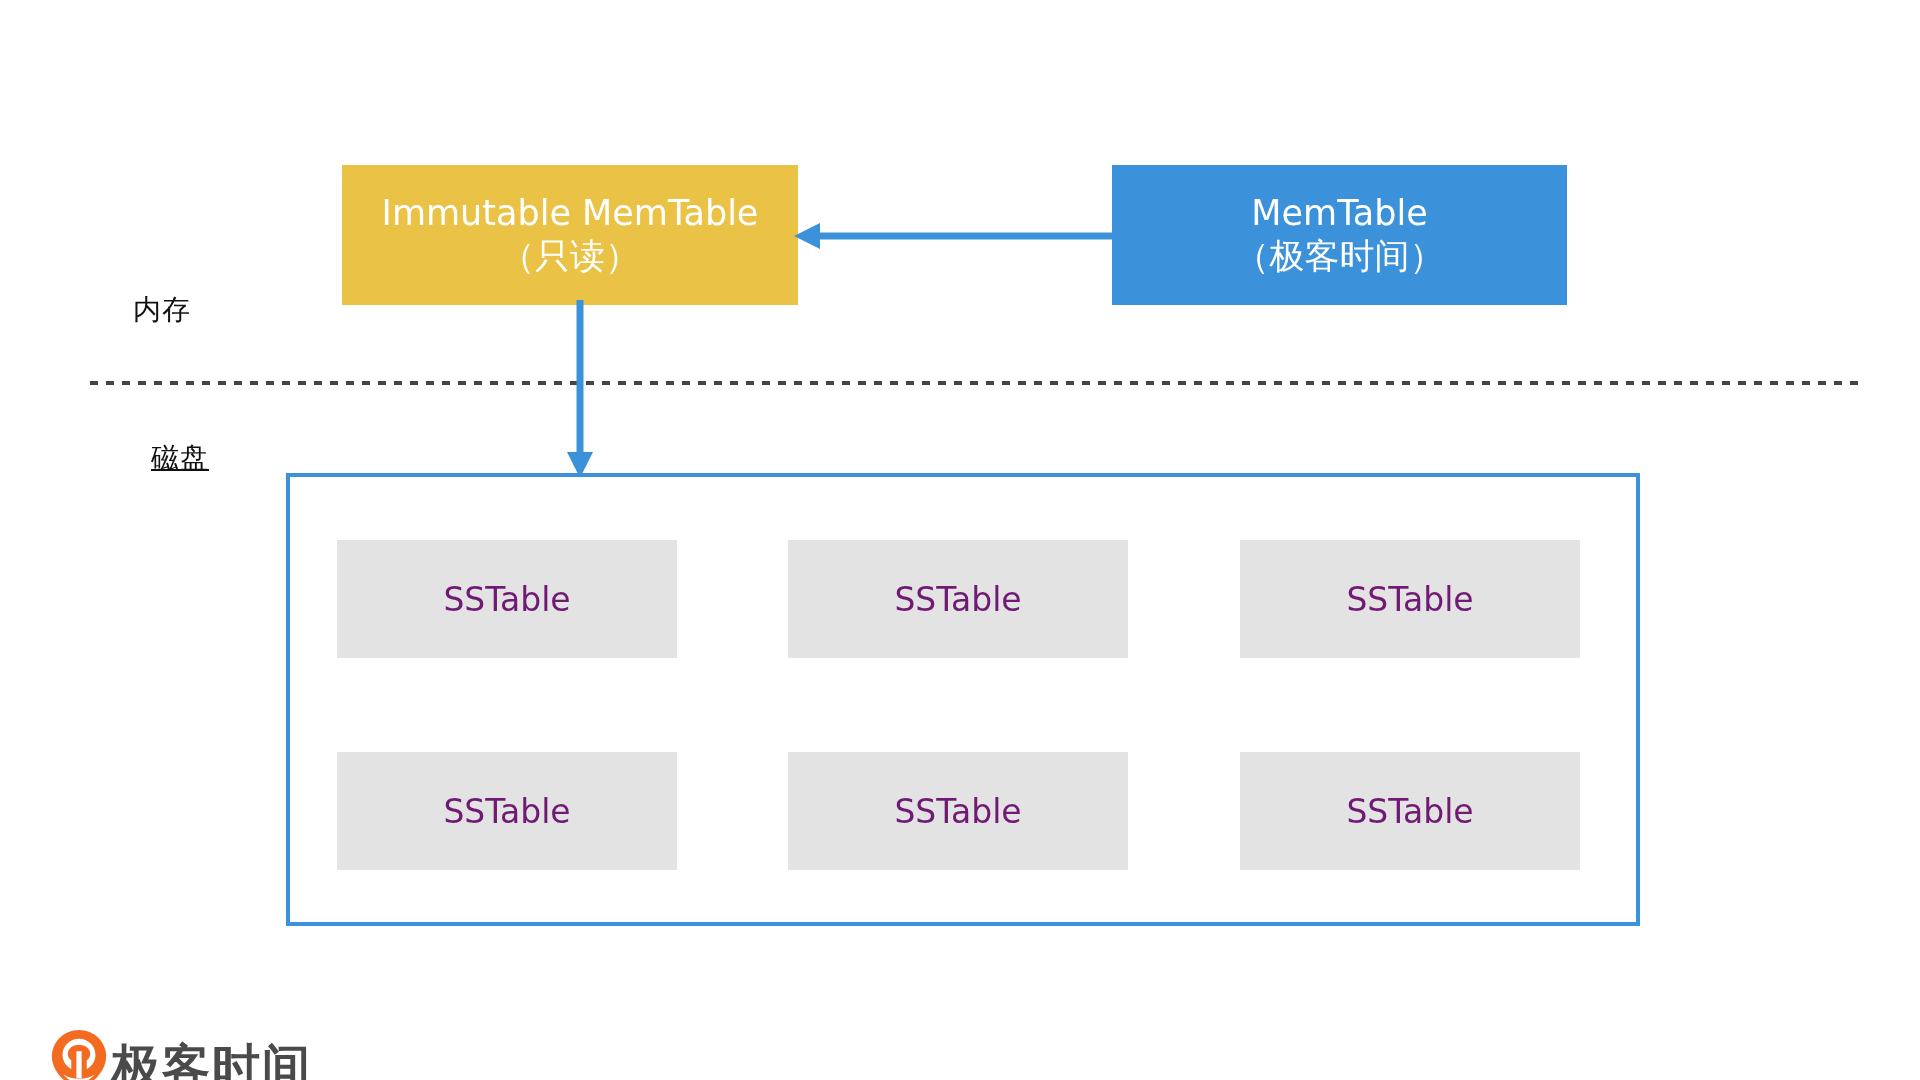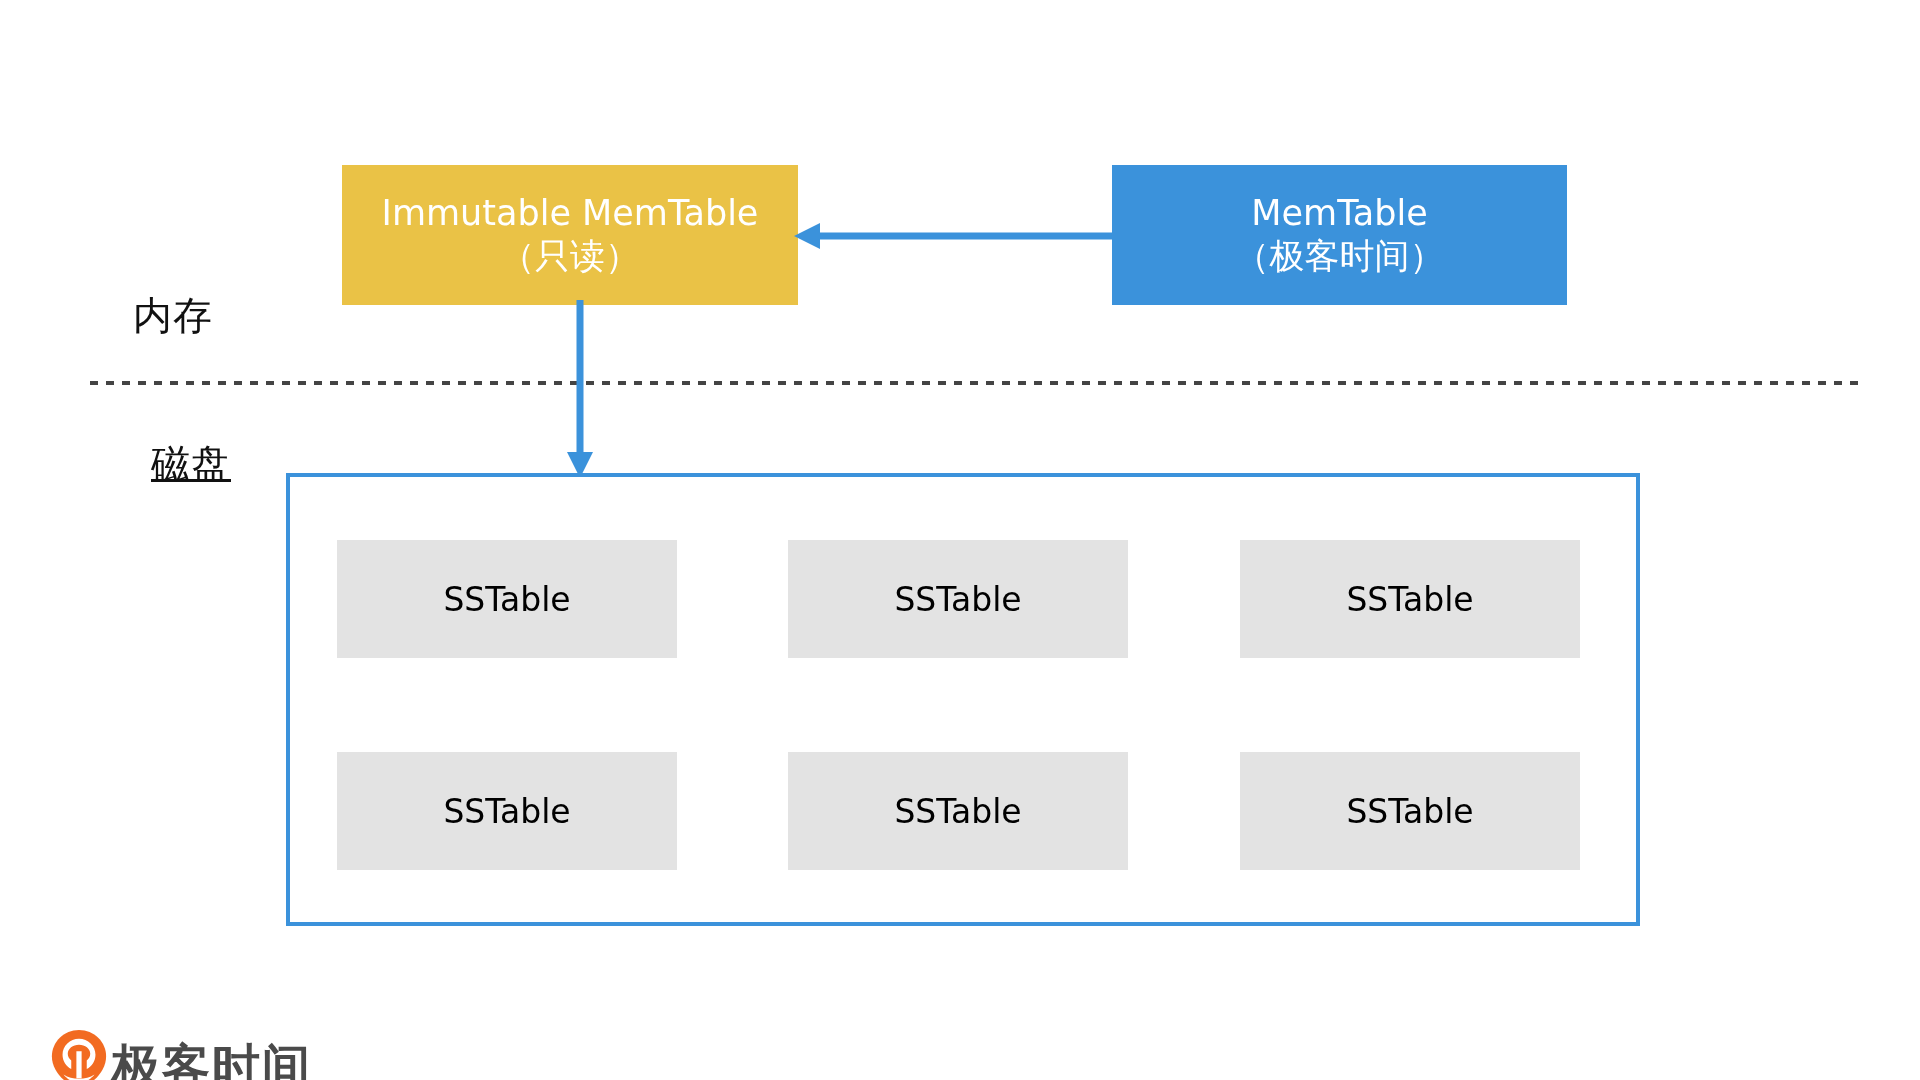--- a/index.html
+++ b/index.html
@@ -19,21 +19,21 @@
   #canvas {
     position: absolute;
     left: 0; top: 0;
     width: 1920px;
     height: 1080px;
   }
 
   
   .side-label {
     position: absolute;
-    font-size: 39px;
+    font-size: 28px;
     color: #111111;
     letter-spacing: 1px;
     line-height: 1;
     white-space: nowrap;
     font-family: "DejaVu Sans", "Liberation Sans", sans-serif;
   }
   #label-memory { left: 133px; top: 296px; }
   #label-disk   { left: 151px; top: 444px; text-decoration: underline; }
 
   
@@ -100,21 +100,21 @@
 
   
   .sstable-box {
     position: absolute;
     width: 340px;
     height: 118px;
     background: #e3e3e3;
     display: flex;
     align-items: center;
     justify-content: center;
-    color: #000000;
+    color: #701a75;
     font-size: 33px;
     font-family: "DejaVu Sans", "Liberation Sans", sans-serif;
   }
 
   
   #logo {
     position: absolute;
     left: 48px;
     top: 986px;
     display: flex;

